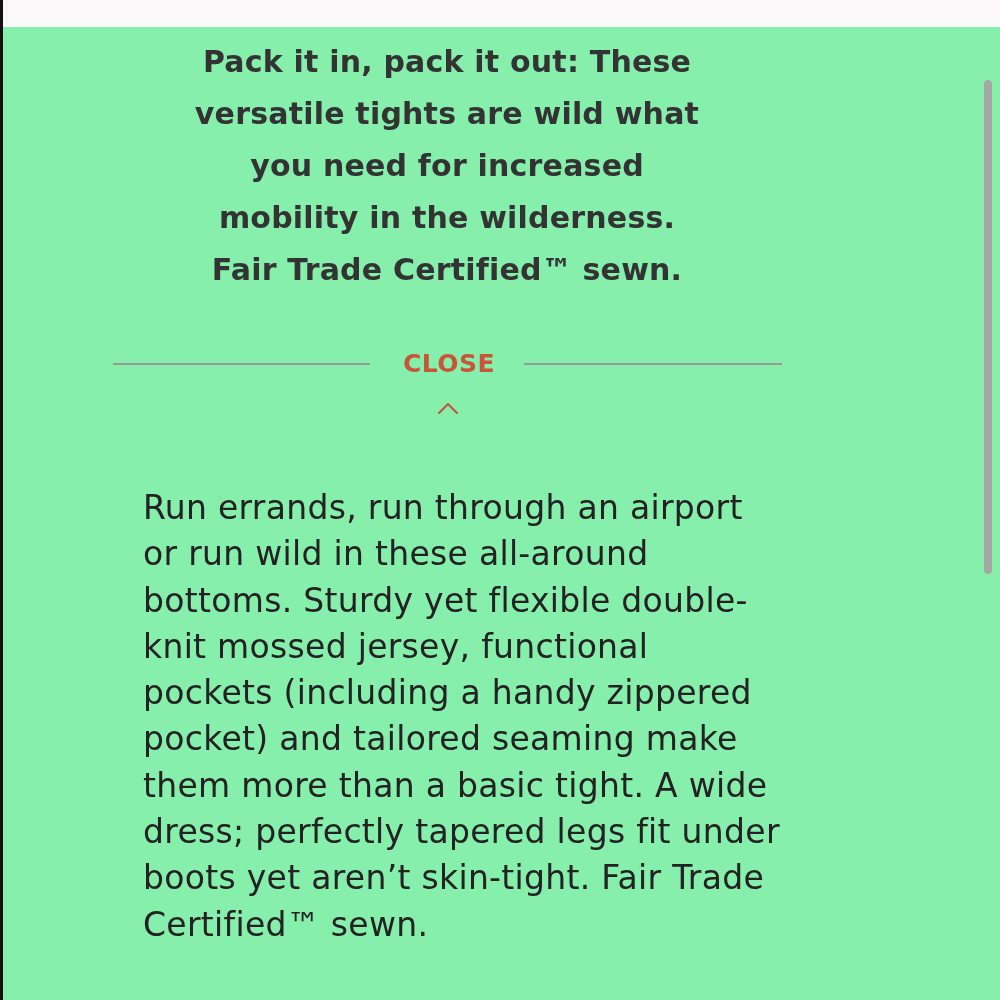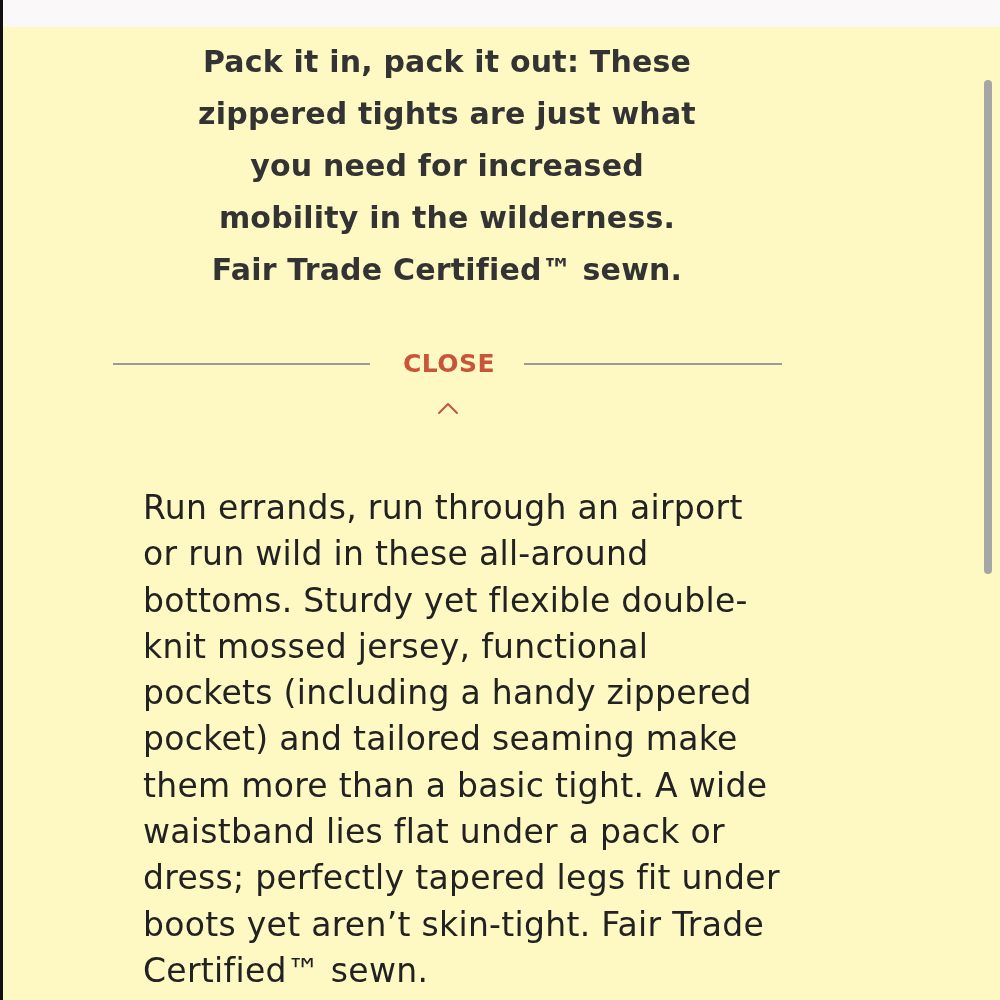--- a/index.html
+++ b/index.html
@@ -3,21 +3,21 @@
   <meta charset="utf-8">
   <style>
     * { box-sizing: border-box; margin: 0; padding: 0; }
     html, body {
       width: 1000px; height: 1000px; overflow: hidden;
       background: #ffffff;
       font-family: "DejaVu Sans", sans-serif;
     }
     .frame {
       position: relative; width: 1000px; height: 1000px;
-      background: #fef9c3;
+      background: #86efac;
     }
     .left-edge {
       position: absolute; left: 0; top: 0; width: 3px; height: 1000px;
       background: #111111;
     }
     .top-band {
       position: absolute; left: 3px; top: 0; right: 0; height: 27px;
       background: #faf8f8;
     }
     .tagline {
@@ -64,21 +64,21 @@
   </style>
 </head>
 <body>
 
 <div class="frame">
   <div class="left-edge"></div>
   <div class="top-band"></div>
 
   <div class="tagline">
     <span class="line">Pack it in, pack it out: These</span>
-    <span class="line">zippered tights are just what</span>
+    <span class="line">versatile tights are wild what</span>
     <span class="line">you need for increased</span>
     <span class="line">mobility in the wilderness.</span>
     <span class="line">Fair Trade Certified™ sewn.</span>
   </div>
 
   <div class="divider-row">
     <div class="divider-line left"></div>
     <button class="close-btn">CLOSE</button>
     <div class="divider-line right"></div>
   </div>
@@ -90,21 +90,20 @@
   </div>
 
   <div class="description">
     <span class="line">Run errands, run through an airport</span>
     <span class="line">or run wild in these all-around</span>
     <span class="line">bottoms. Sturdy yet flexible double-</span>
     <span class="line">knit mossed jersey, functional</span>
     <span class="line">pockets (including a handy zippered</span>
     <span class="line">pocket) and tailored seaming make</span>
     <span class="line">them more than a basic tight. A wide</span>
-    <span class="line">waistband lies flat under a pack or</span>
     <span class="line">dress; perfectly tapered legs fit under</span>
     <span class="line">boots yet aren’t skin-tight. Fair Trade</span>
     <span class="line">Certified™ sewn.</span>
   </div>
 
   <div class="scrollbar-track">
     <div class="scrollbar-thumb"></div>
   </div>
 </div>
 

